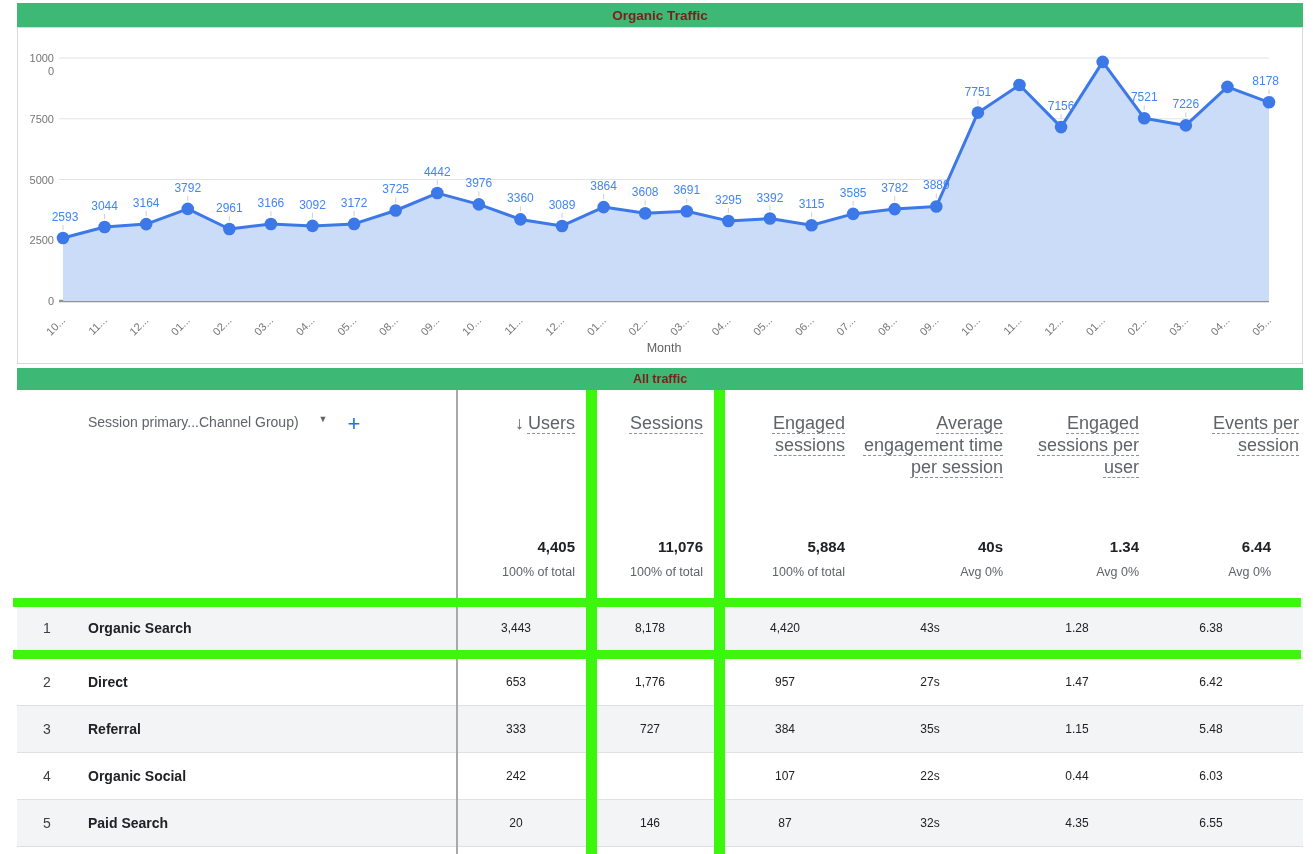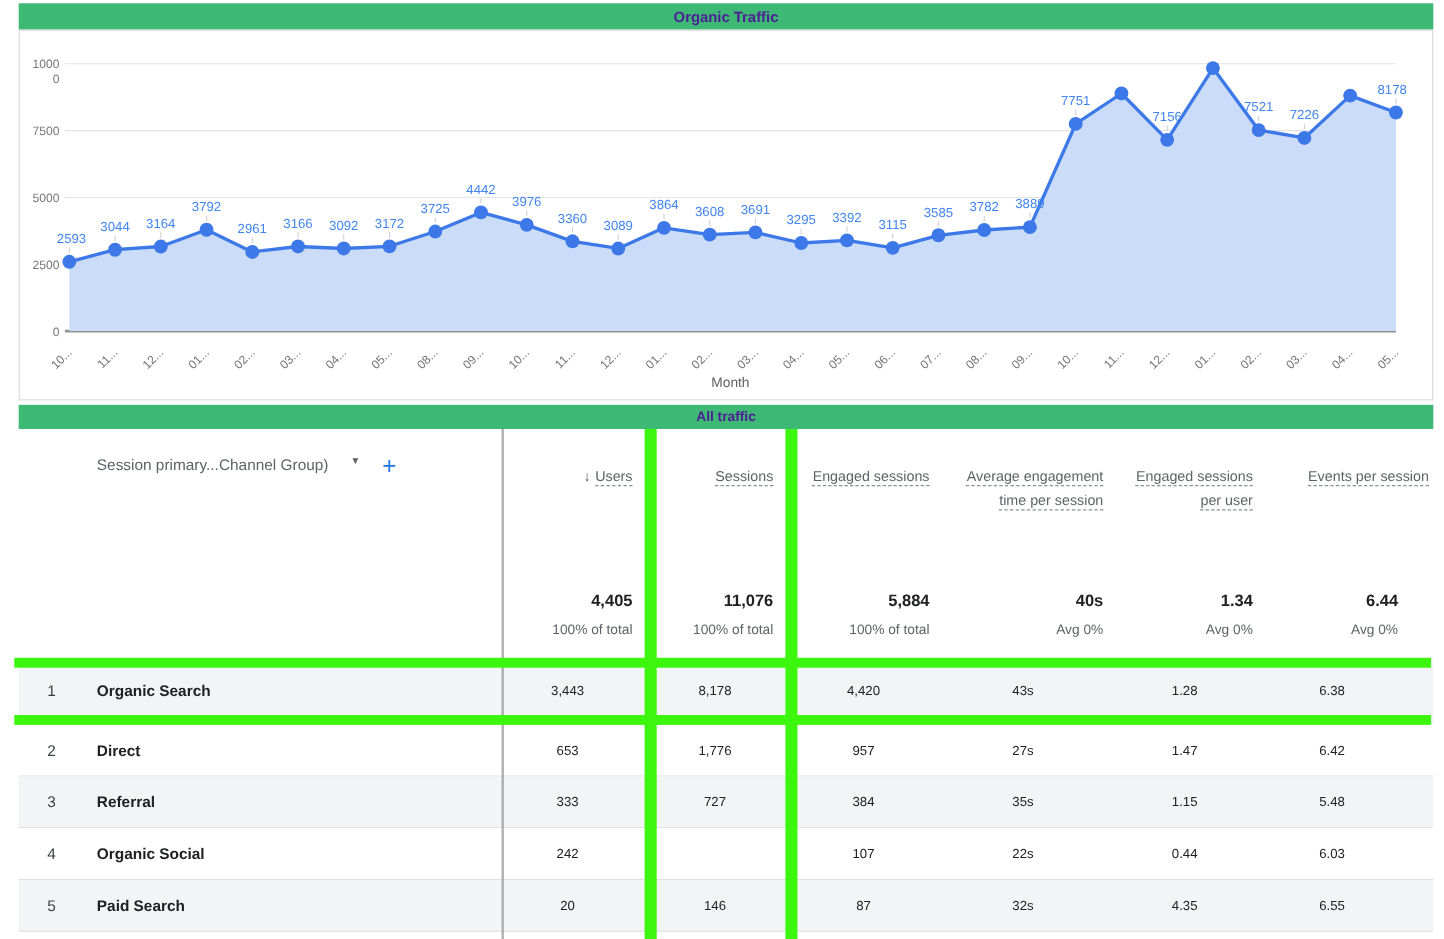--- a/index.html
+++ b/index.html
@@ -2,37 +2,37 @@
 <html><head>
 <meta charset="utf-8">
 <style>
   * { margin:0; padding:0; box-sizing:border-box; }
   html,body { background:#fff; }
   #page {
     position:relative; width:1313px; height:854px; overflow:hidden;
     background:#fff; font-family:"Liberation Sans", sans-serif;
   }
   .panel-title {
-    position:absolute; color:#4c1d95; font-weight:bold; text-align:center;
+    position:absolute; color:#7f1d1d; font-weight:bold; text-align:center;
     display:flex; align-items:center; justify-content:center;
   }
   #chart-title { left:17px; top:3px; width:1286px; height:24px; font-size:13.5px; }
   #chart-box {
     position:absolute; left:17px; top:27px; width:1286px; height:337px;
     border:1px solid #d8d8d8; background:#fff;
   }
   #table-title { left:17px; top:368px; width:1286px; height:22px; font-size:12.5px; }
   #table-area { position:absolute; left:17px; top:390px; width:1286px; height:464px; background:#fff; }
 
   .dim-header { position:absolute; left:71px; top:24px; display:flex; align-items:flex-start; gap:20px;
     font-size:14px; color:#5f6368; }
   .dim-caret { font-size:9px; color:#5f6368; cursor:pointer; }
   .dim-plus { color:#1a73e8; font-size:22px; font-weight:400; line-height:20px; cursor:pointer; }
 
-  .col-header { position:absolute; top:32px; text-align:right; font-size:13px; line-height:22px;
+  .col-header { position:absolute; top:22px; text-align:right; font-size:18px; line-height:22px;
     color:#5f6368; cursor:pointer; }
   .col-header .u {
     text-decoration:underline dashed #8a9097; text-underline-offset:4px; text-decoration-thickness:1px;
   }
   .sort-arrow { text-decoration:none; margin-right:4px; color:#5f6368; }
 
   .totals-num { font-size:15px; font-weight:bold; color:#202124; line-height:18px; }
   .totals-sub { font-size:12.5px; color:#5f6368; margin-top:9px; }
   .totals-cell { position:absolute; top:148px; text-align:right; }
 

